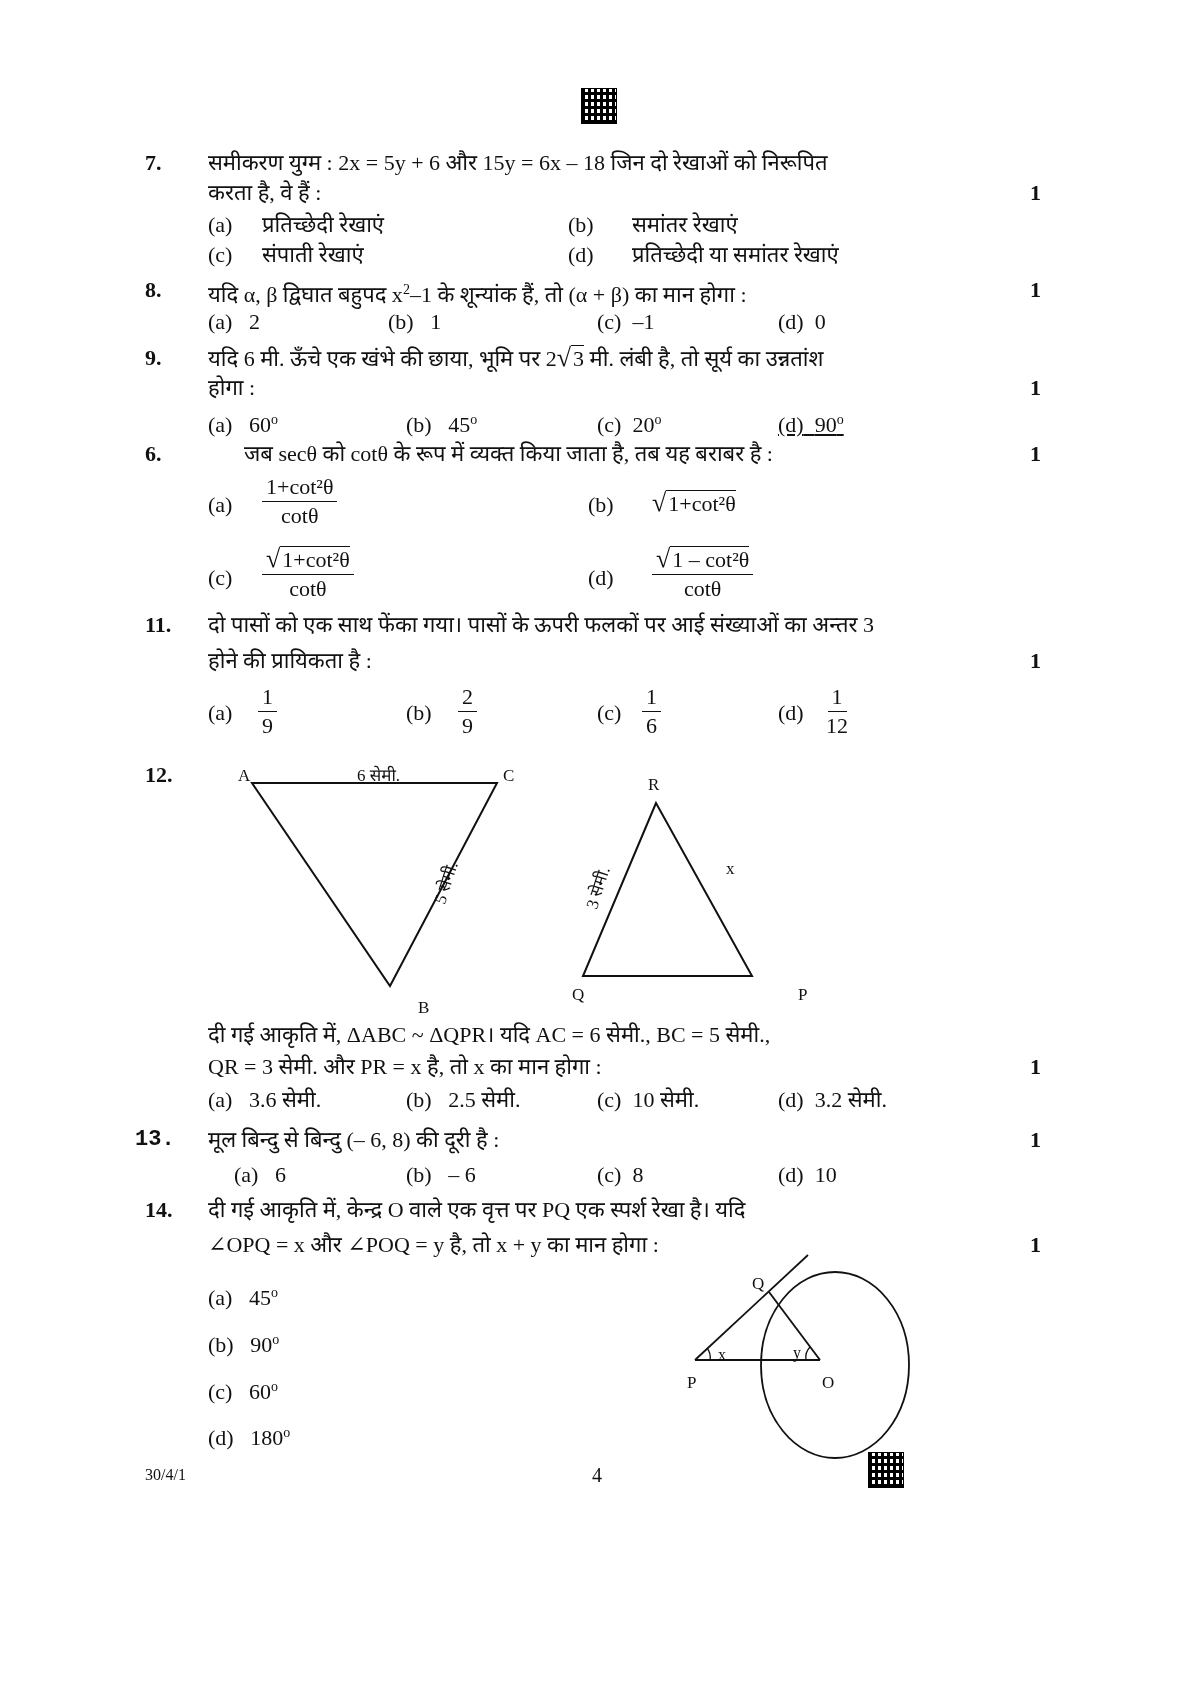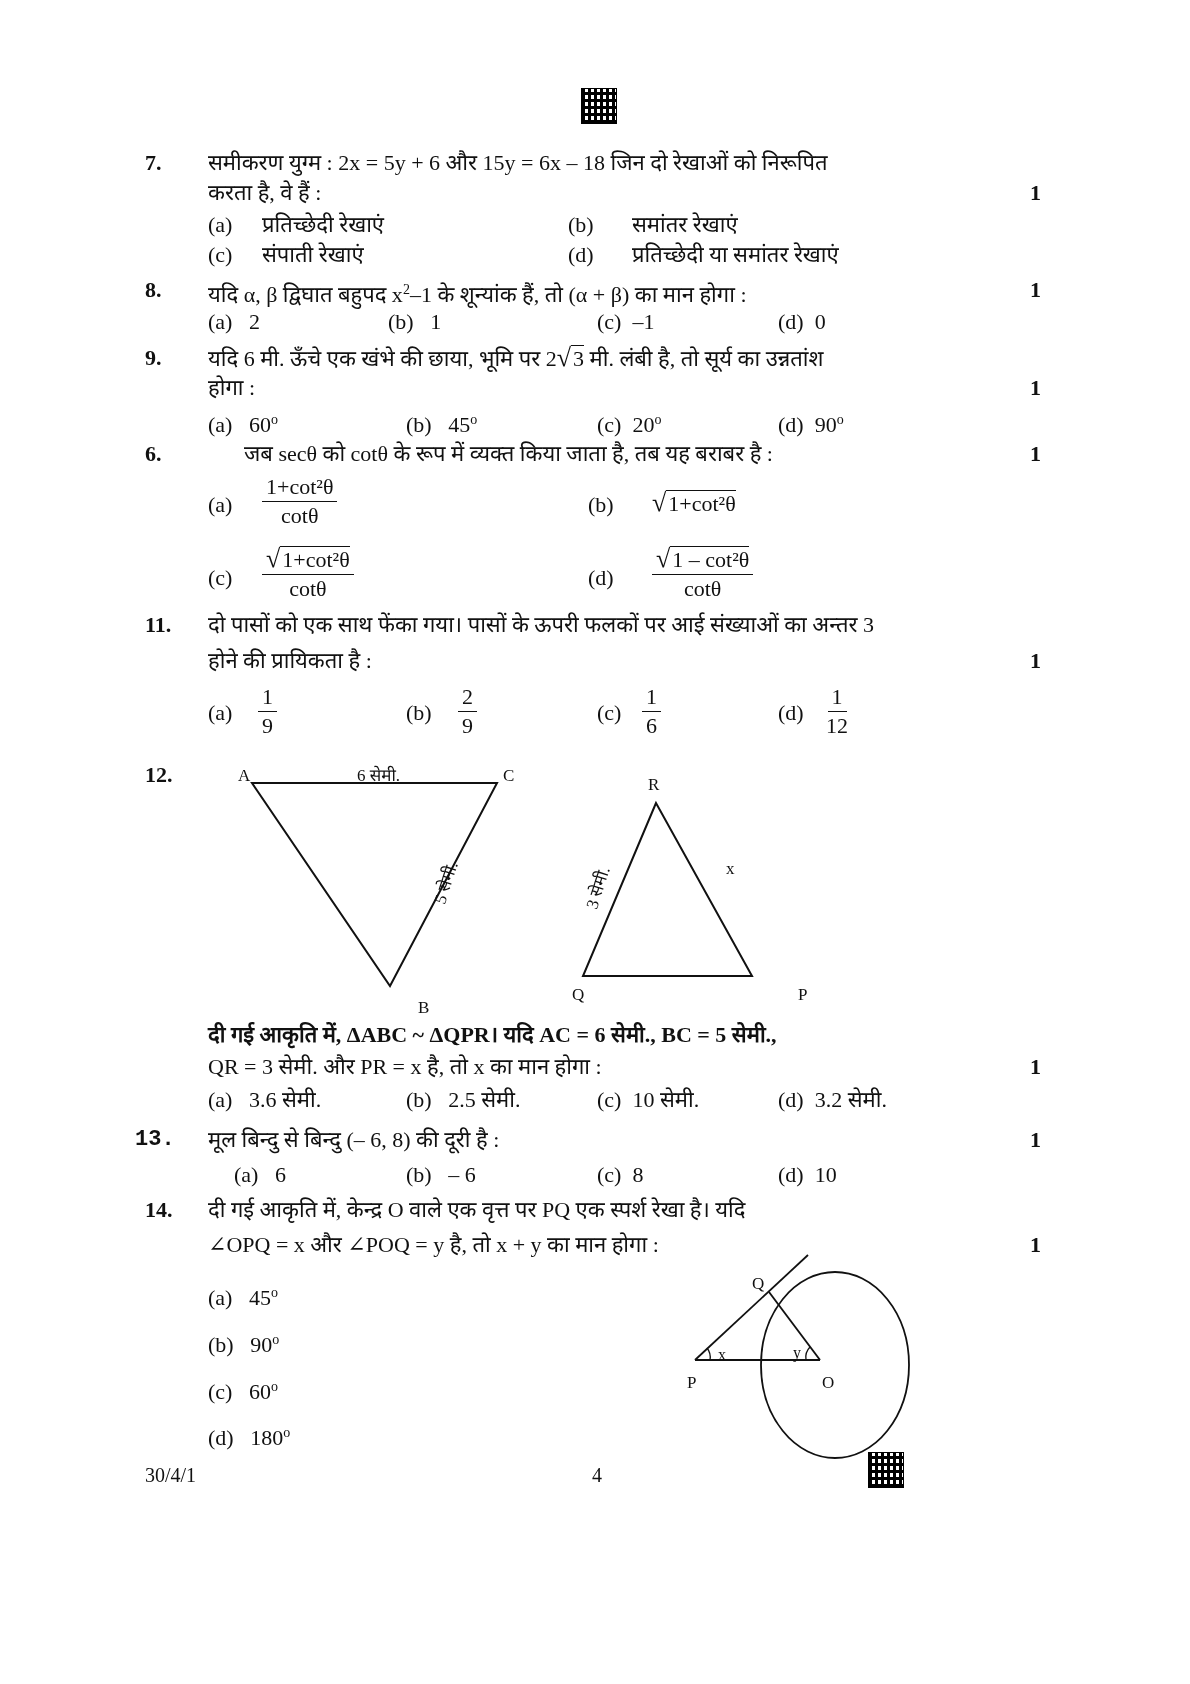--- a/index.html
+++ b/index.html
@@ -46,21 +46,21 @@
 <div class="abs t" style="left:597px;top:309px;text-align:center;"><span>(c)</span>&nbsp;&nbsp;<span>–1</span></div>
 <div class="abs t" style="left:778px;top:309px;"><span>(d)</span>&nbsp;&nbsp;<span>0</span></div>
 
 <div class="abs t qn" style="left:145px;top:345px;">9.</div>
 <div class="abs t" style="left:208px;top:345px;"><span>यदि 6 मी. ऊँचे एक खंभे की छाया, भूमि पर 2</span><span class="sq">√</span><span class="sqrt">3</span><span> मी. लंबी है, तो सूर्य का उन्नतांश</span></div>
 <div class="abs t" style="left:208px;top:375px;">होगा :</div>
 <div class="abs t mk" style="top:375px;">1</div>
 <div class="abs t" style="left:208px;top:407px;"><span>(a)</span>&nbsp;&nbsp;&nbsp;<span>60</span><sup>o</sup></div>
 <div class="abs t" style="left:406px;top:407px;"><span>(b)</span>&nbsp;&nbsp;&nbsp;<span>45</span><sup>o</sup></div>
 <div class="abs t" style="left:597px;top:407px;"><span>(c)</span>&nbsp;&nbsp;<span>20</span><sup>o</sup></div>
-<div class="abs t" style="left:778px;top:407px;"><span>(d)</span>&nbsp;&nbsp;<span>90</span><sup>o</sup></div>
+<div class="abs t" style="left:778px;top:407px;text-decoration:underline;"><span>(d)</span>&nbsp;&nbsp;<span>90</span><sup>o</sup></div>
 
 <div class="abs t qn" style="left:145px;top:441px;">6.</div>
 <div class="abs t" style="left:208px;top:441px;margin-left:36px;">जब secθ को cotθ के रूप में व्यक्त किया जाता है, तब यह बराबर है :</div>
 <div class="abs t mk" style="top:441px;">1</div>
 <div class="abs t" style="left:208px;top:492px;">(a)</div>
 <div class="abs t" style="left:262px;top:473px;"><span class="frac">
       <span class="num">1+cot²θ</span>
       <span class="den">cotθ</span>
     </span></div>
 <div class="abs t" style="left:588px;top:492px;">(b)</div>
@@ -109,21 +109,21 @@
 <div class="abs t" style="left:238px;top:763px;font-size:17px;">A</div>
 <div class="abs t" style="left:357px;top:763px;font-size:17px;">6 सेमी.</div>
 <div class="abs t" style="left:503px;top:763px;font-size:17px;">C</div>
 <div class="abs t" style="left:418px;top:995px;font-size:17px;">B</div>
 <div class="abs t" style="left:425px;top:870px;font-size:17px;transform:rotate(-72deg);">5 सेमी.</div>
 <div class="abs t" style="left:648px;top:772px;font-size:17px;">R</div>
 <div class="abs t" style="left:577px;top:875px;font-size:17px;transform:rotate(-72deg);">3 सेमी.</div>
 <div class="abs t" style="left:726px;top:856px;font-size:17px;">x</div>
 <div class="abs t" style="left:572px;top:982px;font-size:17px;">Q</div>
 <div class="abs t" style="left:798px;top:982px;font-size:17px;">P</div>
-<div class="abs t" style="left:208px;top:1022px;font-weight:bold;">दी गई आकृति में, ΔABC ~ ΔQPR। यदि AC = 6 सेमी., BC = 5 सेमी.,</div>
+<div class="abs t" style="left:208px;top:1022px;">दी गई आकृति में, ΔABC ~ ΔQPR। यदि AC = 6 सेमी., BC = 5 सेमी.,</div>
 <div class="abs t" style="left:208px;top:1054px;">QR = 3 सेमी. और PR = x है, तो x का मान होगा :</div>
 <div class="abs t mk" style="top:1054px;">1</div>
 <div class="abs t" style="left:208px;top:1087px;"><span>(a)</span>&nbsp;&nbsp;&nbsp;<span>3.6 सेमी.</span></div>
 <div class="abs t" style="left:406px;top:1087px;"><span>(b)</span>&nbsp;&nbsp;&nbsp;<span>2.5 सेमी.</span></div>
 <div class="abs t" style="left:597px;top:1087px;"><span>(c)</span>&nbsp;&nbsp;<span>10 सेमी.</span></div>
 <div class="abs t" style="left:778px;top:1087px;"><span>(d)</span>&nbsp;&nbsp;<span>3.2 सेमी.</span></div>
 
 <div class="abs t qn" style="left:135px;top:1127px;font-family:Liberation Mono, monospace;">13.</div>
 <div class="abs t" style="left:208px;top:1127px;">मूल बिन्दु से बिन्दु (– 6, 8) की दूरी है :</div>
 <div class="abs t mk" style="top:1127px;">1</div>
@@ -147,15 +147,15 @@
   <line x1="89" y1="42" x2="140" y2="110" stroke="#111" stroke-width="1.8"></line>
   <path d="M 27 98 A 15 15 0 0 1 30 110" fill="none" stroke="#111" stroke-width="1.3"></path>
   <path d="M 130 97 A 15 15 0 0 0 126 110" fill="none" stroke="#111" stroke-width="1.3"></path>
 </svg>
 <div class="abs t" style="left:752px;top:1271px;font-size:17px;">Q</div>
 <div class="abs t" style="left:687px;top:1370px;font-size:17px;">P</div>
 <div class="abs t" style="left:822px;top:1370px;font-size:17px;">O</div>
 <div class="abs t" style="left:718px;top:1342px;font-size:16px;">x</div>
 <div class="abs t" style="left:793px;top:1340px;font-size:16px;">y</div>
 
-<div class="abs t" style="left:145px;top:1462px;font-size:20px;">30/4/1</div>
+<div class="abs t" style="left:145px;top:1462px;font-size:16px;">30/4/1</div>
 <div class="abs t" style="left:592px;top:1462px;font-size:20px;">4</div>
 <div class="abs qr" style="left:868px;top:1452px;"></div>
 
 </body></html>

